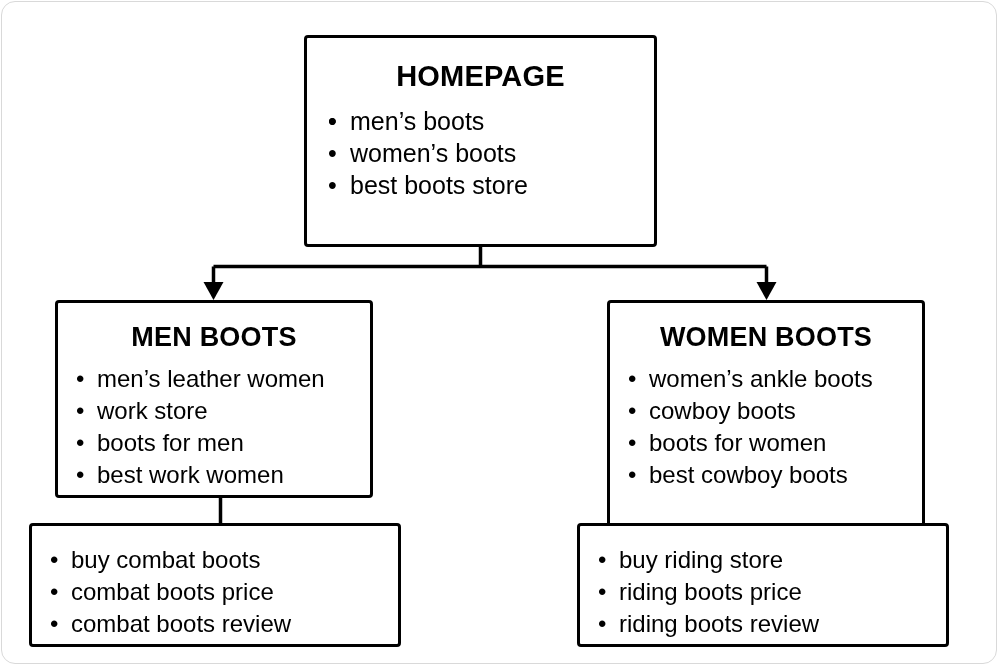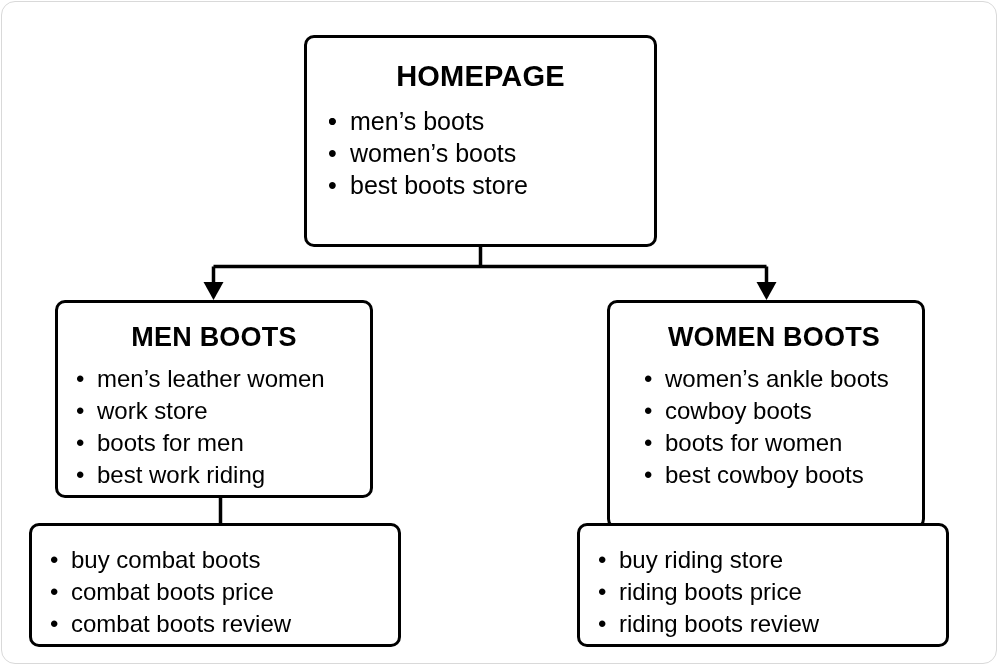--- a/index.html
+++ b/index.html
@@ -27,21 +27,21 @@
     border-radius: 14px;
     box-sizing: border-box;
     pointer-events: none;
   }
 
   .node {
     position: absolute;
     box-sizing: border-box;
     background: #ffffff;
     border: 3.5px solid #000000;
-    border-radius: 10px;
+    border-radius: 4px;
     z-index: 3;
   }
 
   .node-title {
     text-align: center;
     font-weight: bold;
     color: #000000;
     letter-spacing: 0.2px;
   }
 
@@ -107,21 +107,20 @@
     line-height: 32px;
     padding-left: 21px;
   }
 
   
   #node-women {
     left: 607px;
     top: 300px;
     width: 318px;
     height: 229px;
-    padding-left: 16px;
   }
   #node-women .node-title {
     font-size: 27px;
     line-height: 32px;
     margin-top: 18px;
   }
   #node-women .kw-list {
     margin-top: 10px;
     padding-left: 18px;
   }
@@ -235,21 +234,21 @@
       <li>
         <span class="bullet">•</span>
         <span class="kw-text">work store</span>
       </li>
       <li>
         <span class="bullet">•</span>
         <span class="kw-text">boots for men</span>
       </li>
       <li>
         <span class="bullet">•</span>
-        <span class="kw-text">best work riding</span>
+        <span class="kw-text">best work women</span>
       </li>
     </ul>
   </div>
 
   <div class="node" id="node-women">
     <div class="node-title">WOMEN BOOTS</div>
     <ul class="kw-list">
       <li>
         <span class="bullet">•</span>
         <span class="kw-text">women’s ankle boots</span>

